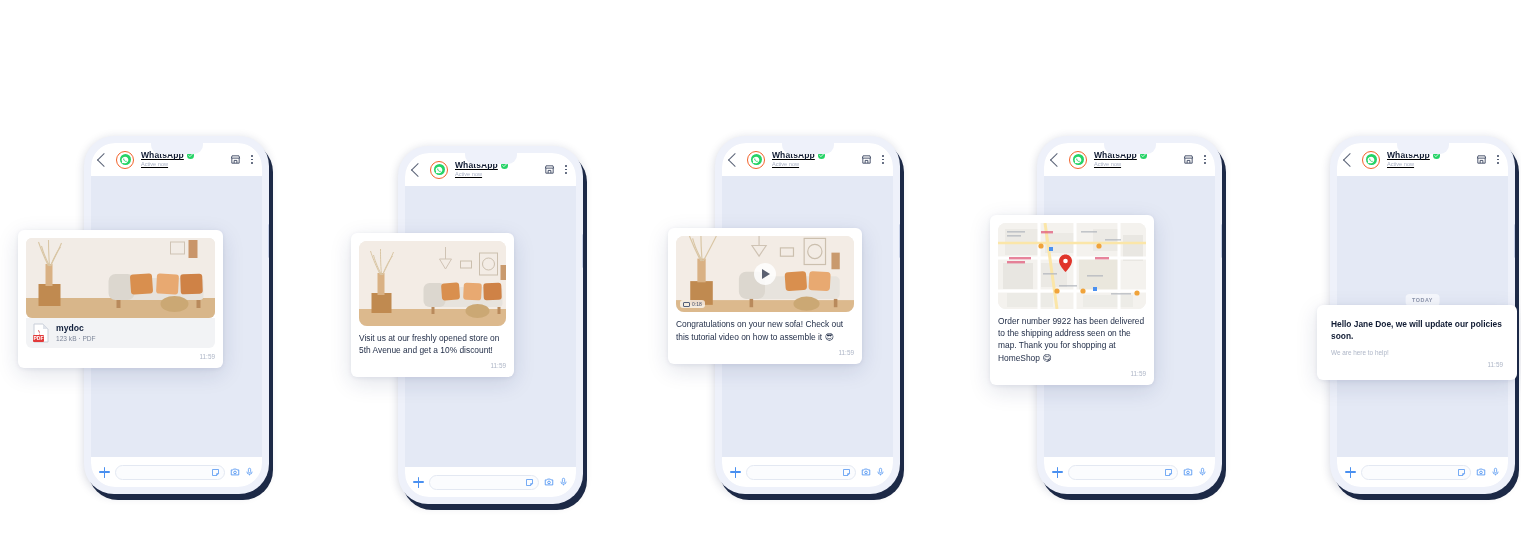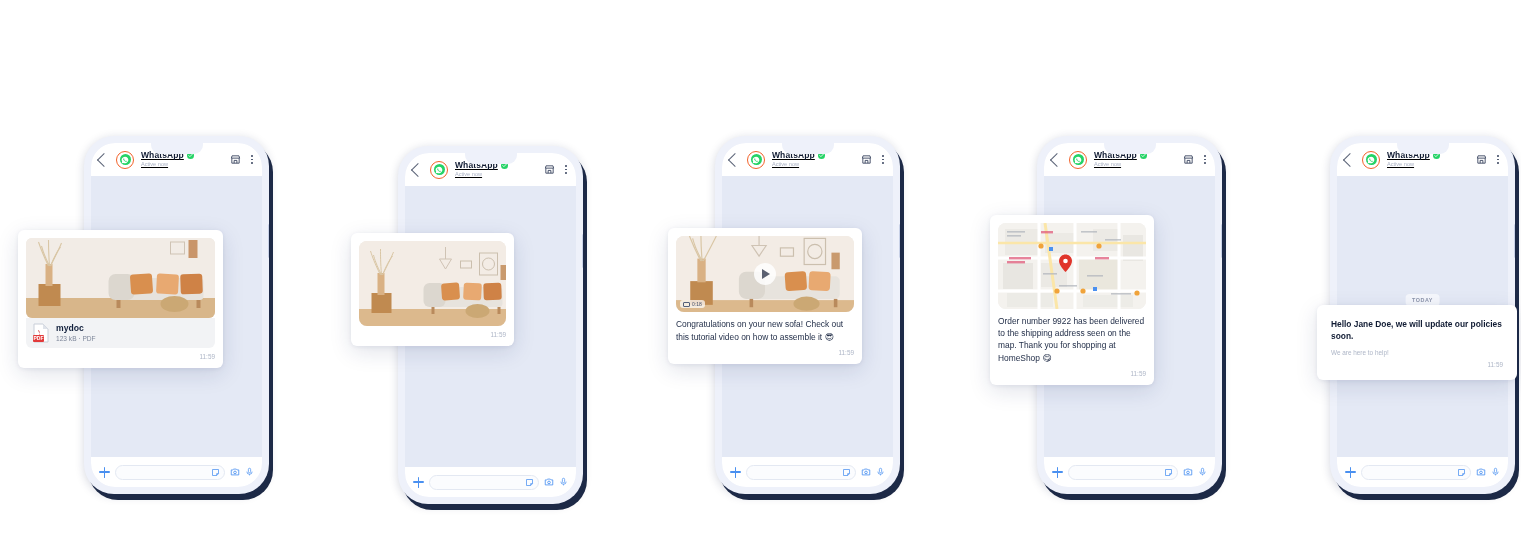--- a/index.html
+++ b/index.html
@@ -351,20 +351,21 @@
         <g stroke="#d9c6a5" stroke-width="1" fill="none">
           <path d="M23 34 C17 22 15 16 13 10"></path>
             <path d="M24 34 C23 21 23 15 23 8"></path>
           <path d="M25 34 C31 22 34 16 36 11"></path>
             <path d="M24 34 C19 24 17 18 16 14"></path>
           <path d="M25 34 C29 24 32 19 35 15"></path>
         </g>
         <ellipse cx="120" cy="70" rx="12" ry="7" fill="#cba874"></ellipse>
       </svg>
     </div>
+    <div class="msg-text">Visit us at our freshly opened store on 5th Avenue and get a 10% discount!</div>
     <div class="stamp">11:59</div>
   </div>
 
   <div class="phone" style="left:715px;top:136px;">
     <div class="phone-shadow"></div>
     <div class="phone-body">
       <div class="side-btn"></div>
       <div class="screen">
         <div class="notch"></div>
         <div class="wa-header">

